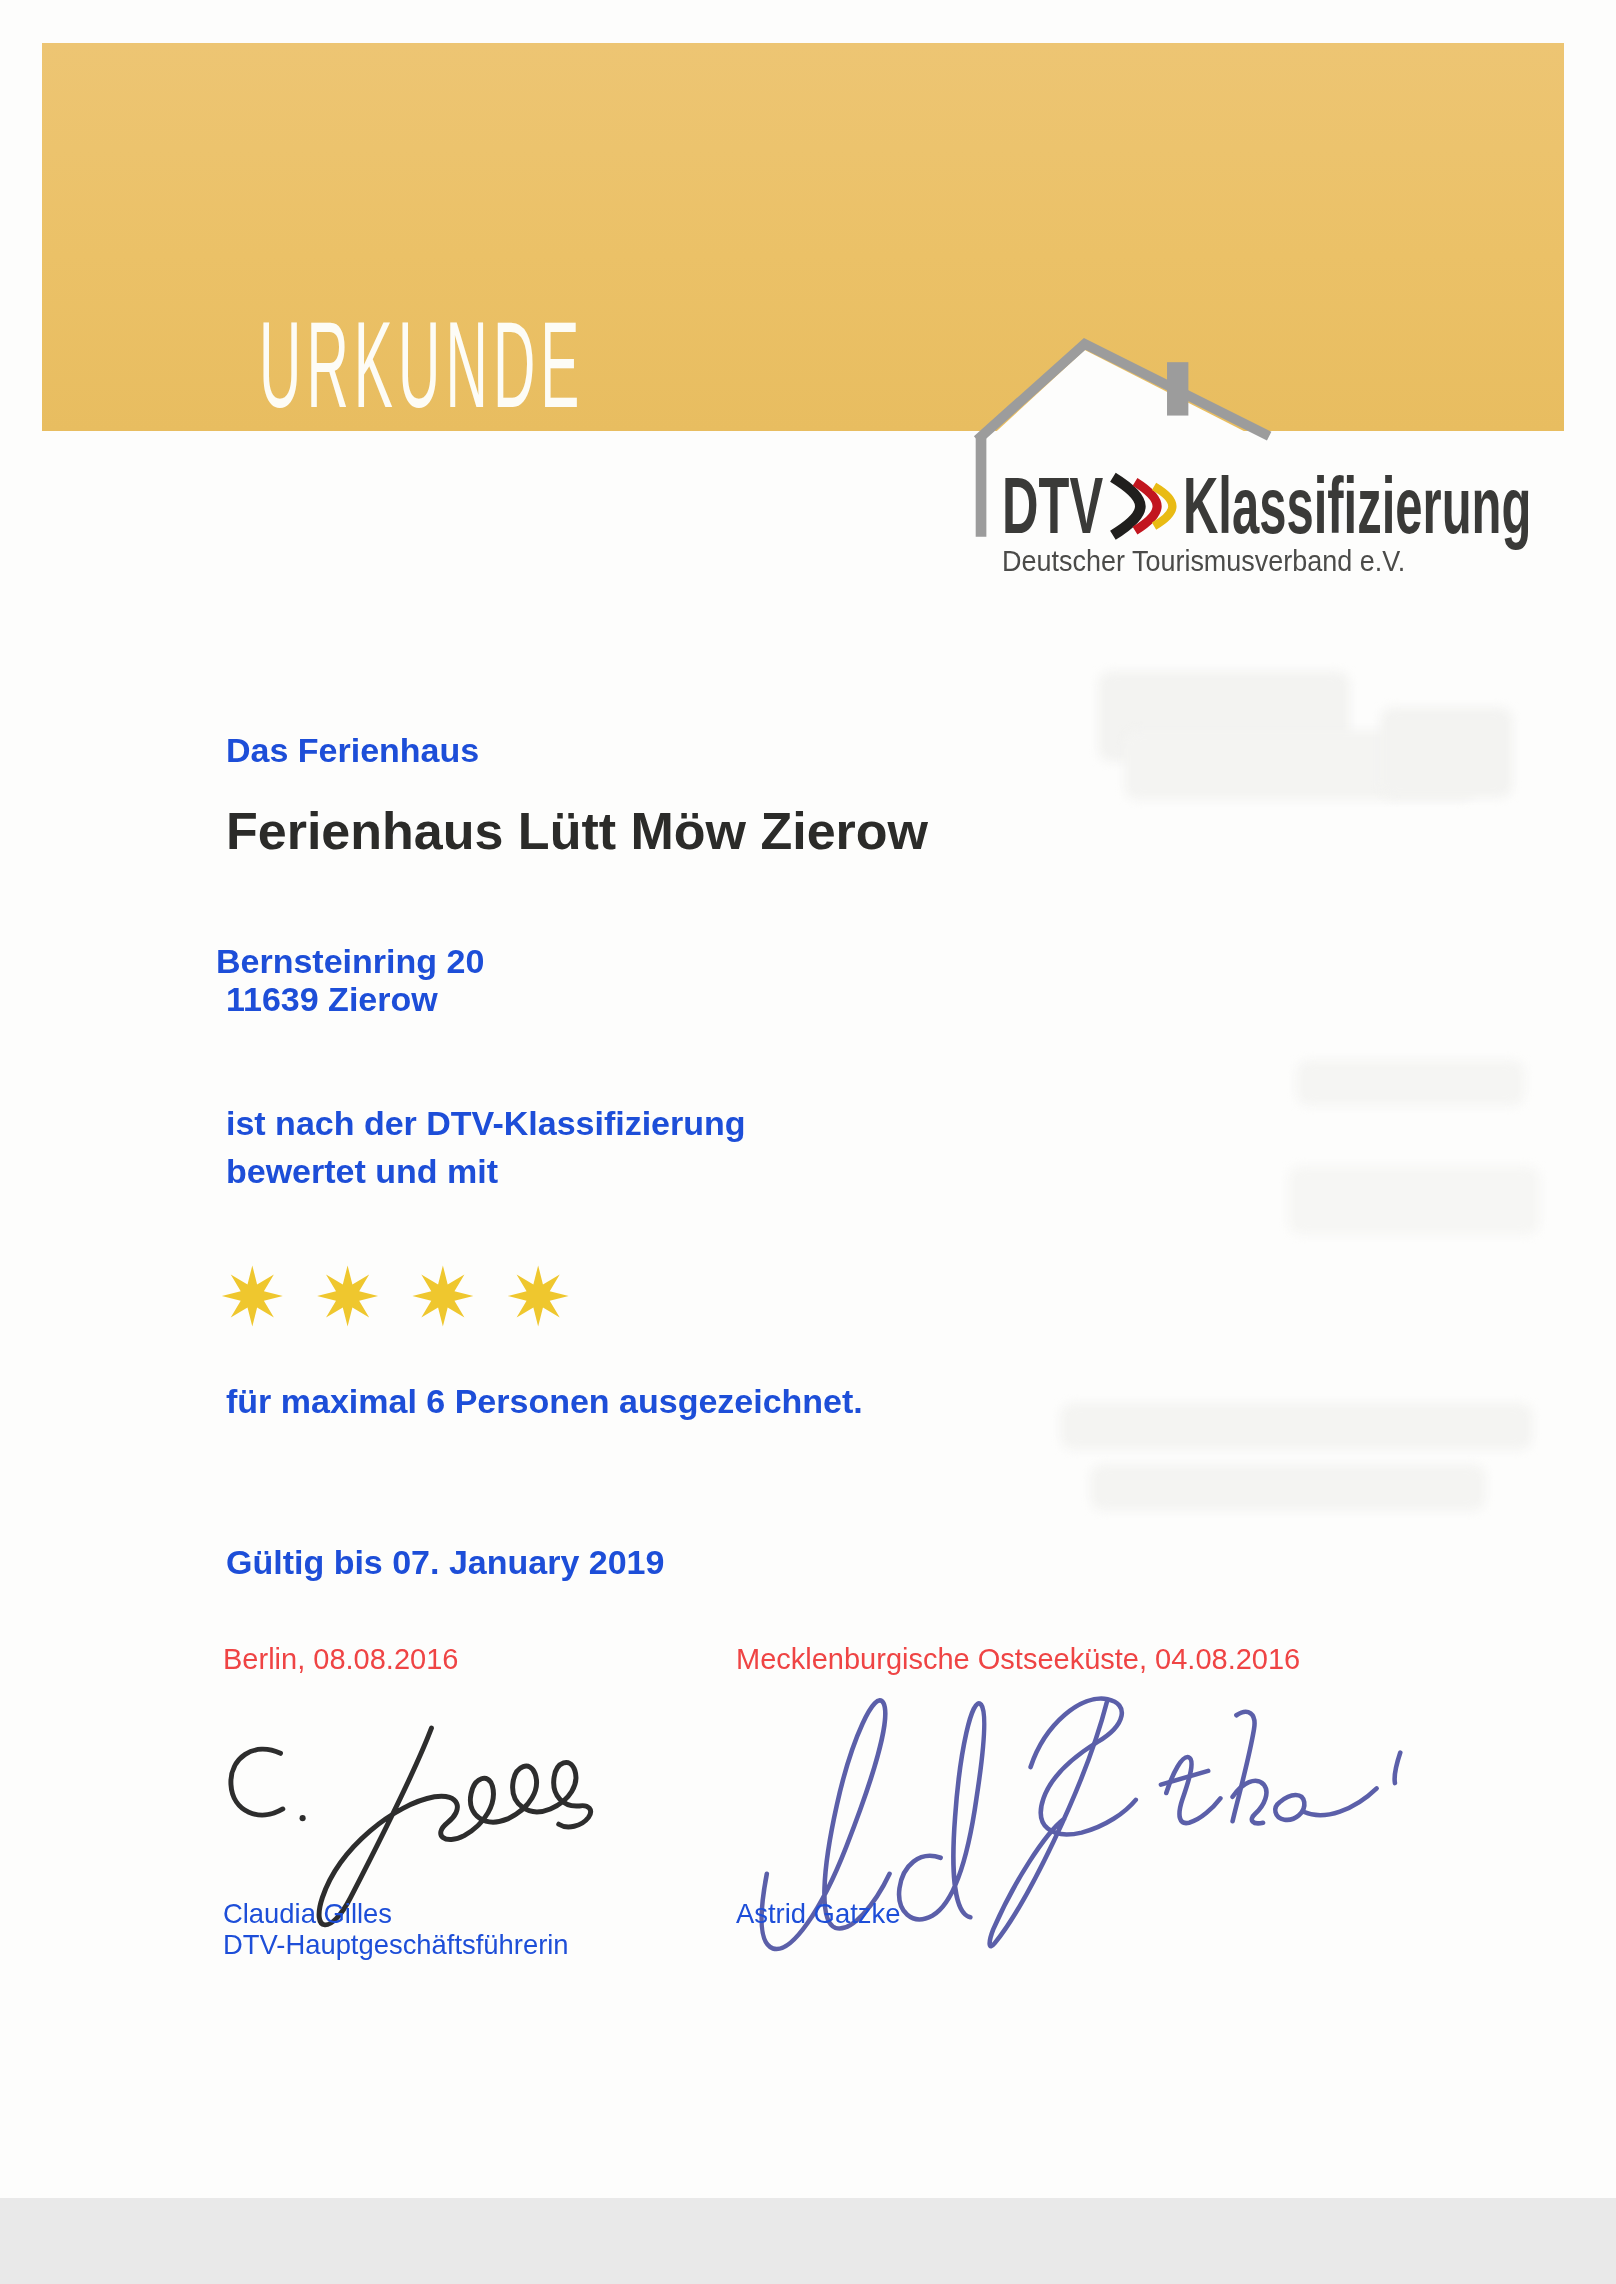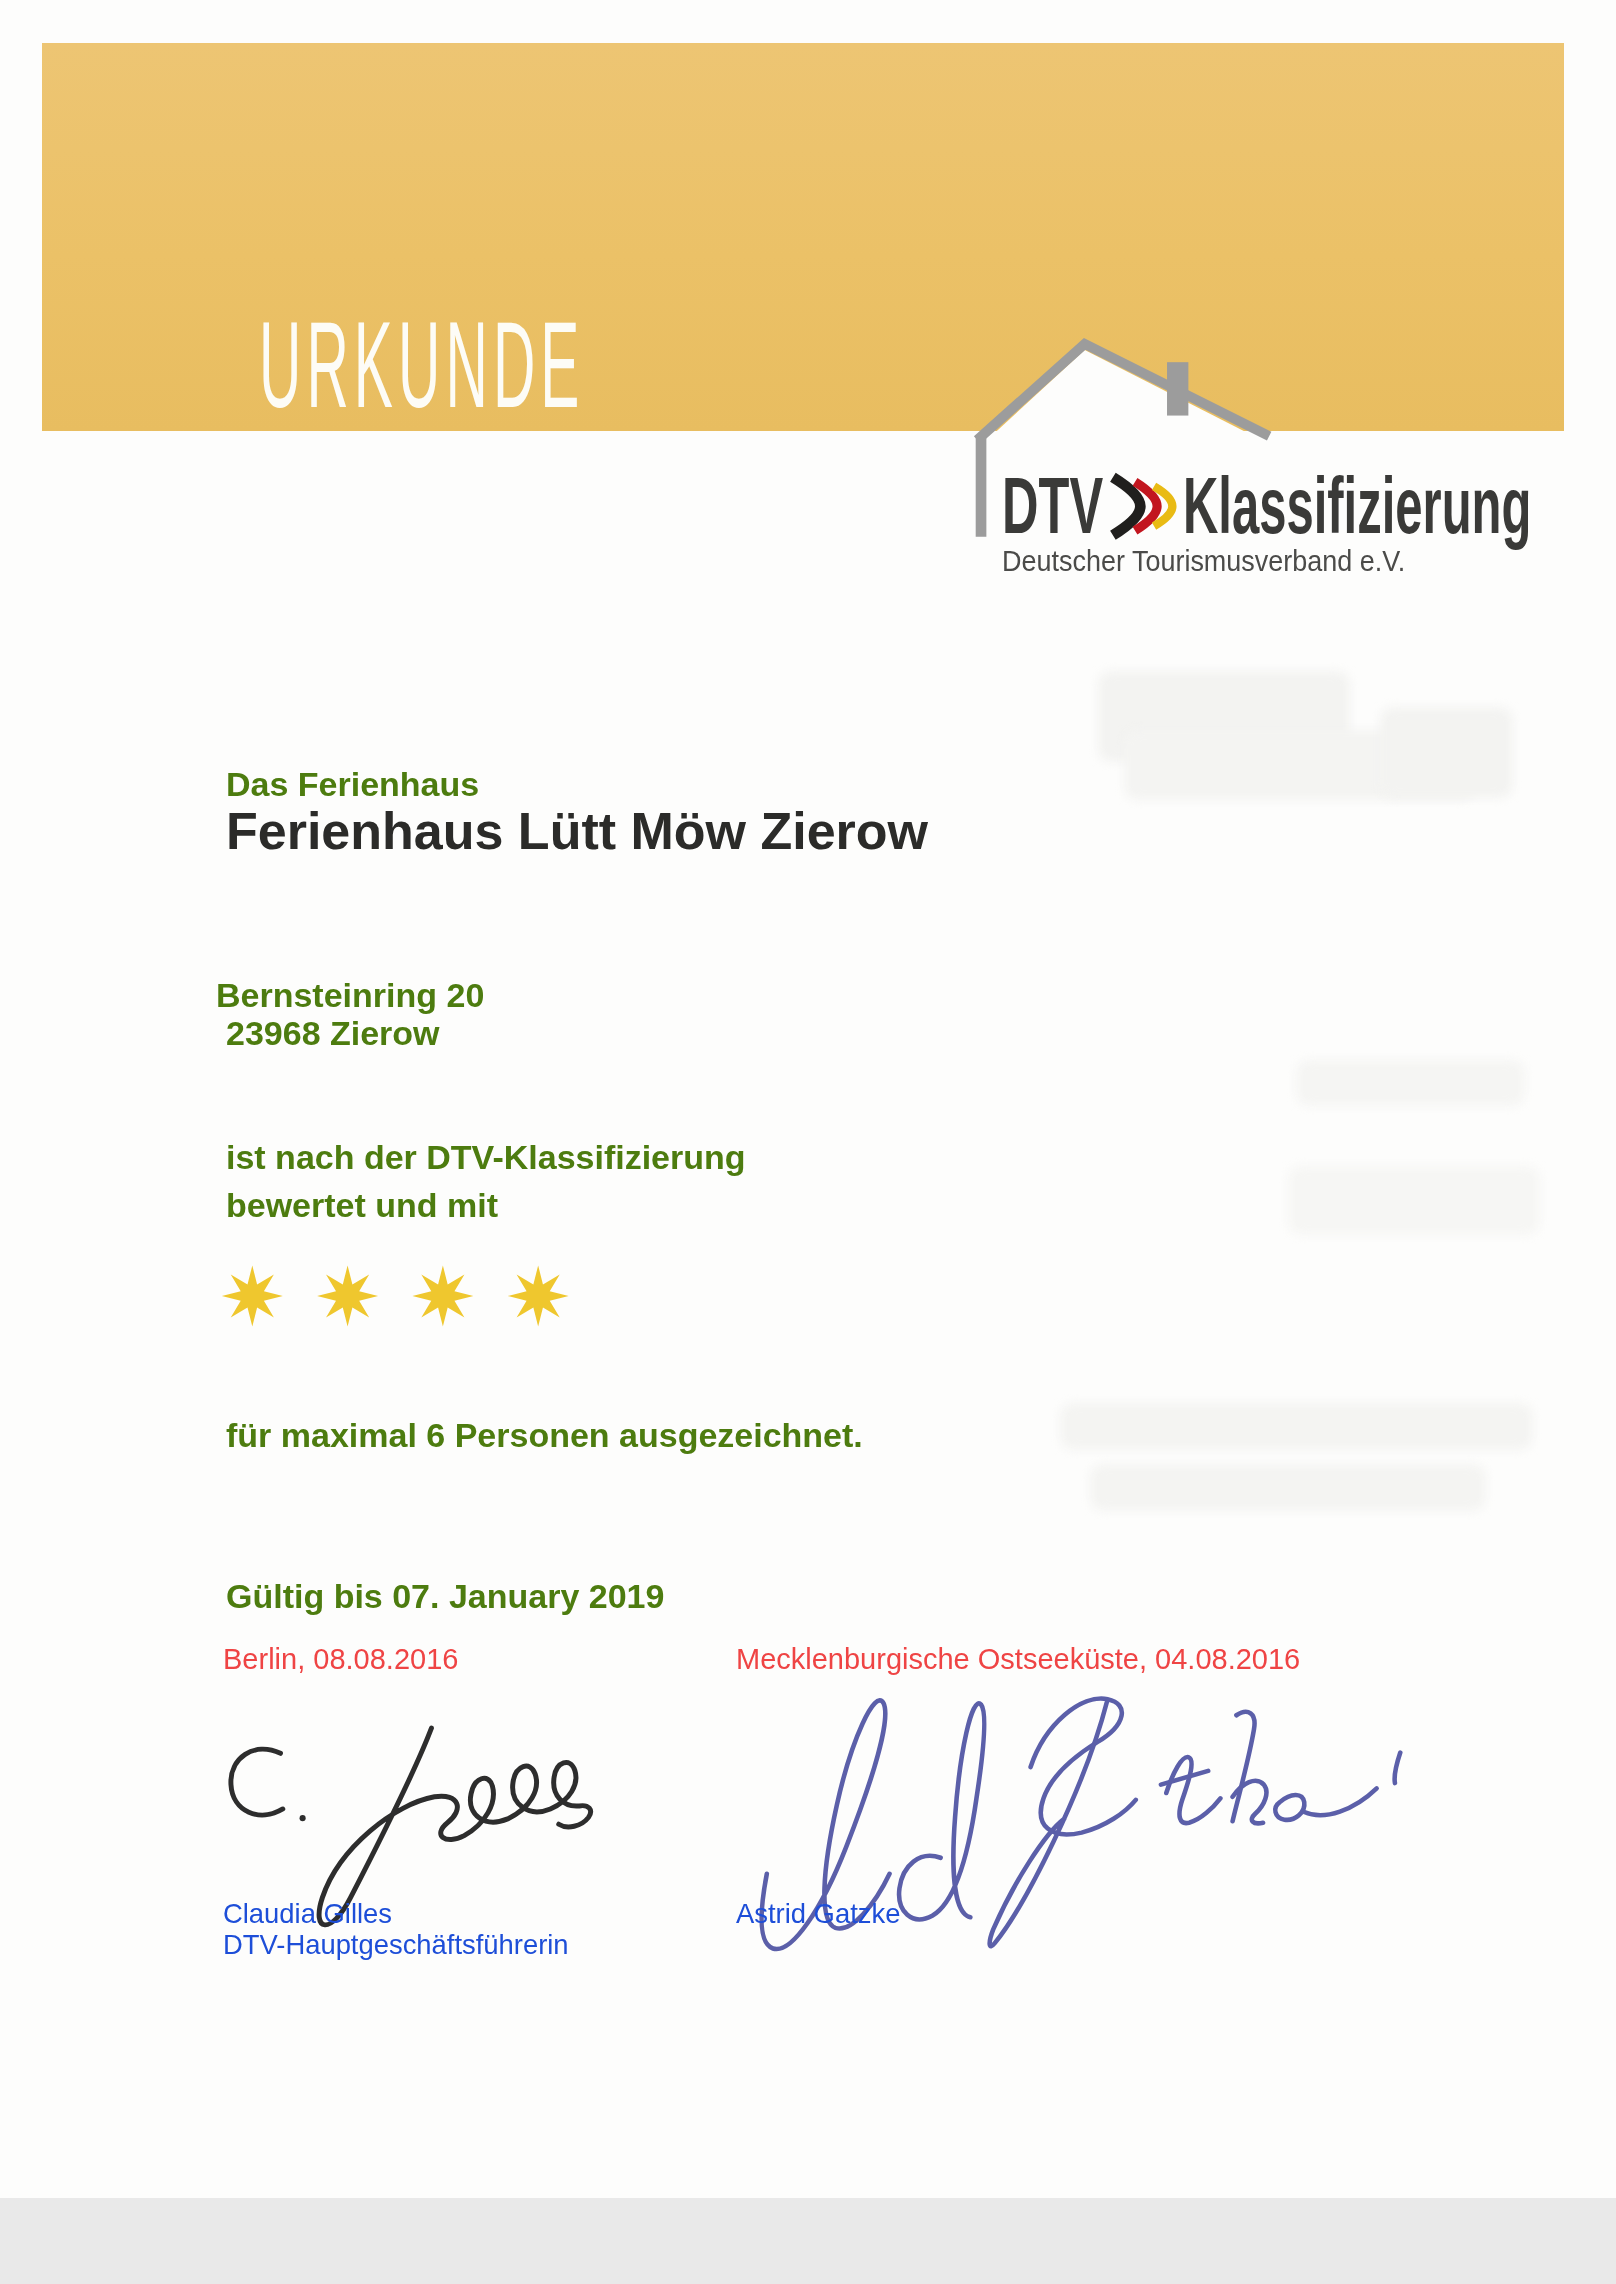--- a/index.html
+++ b/index.html
@@ -20,21 +20,21 @@
     letter-spacing:10.7px;transform:scaleX(0.48);transform-origin:left top;
     white-space:nowrap;
   }
   
   #logo-svg{left:0;top:0;pointer-events:none;}
   .logo-word{white-space:nowrap;transform-origin:left top;color:#3a3a38;}
   #logo-dtv{left:1002px;top:466px;font-size:79px;font-weight:700;line-height:1;transform:scaleX(0.64);}
   #logo-klass{left:1183px;top:466px;font-size:79px;font-weight:700;line-height:1;transform:scaleX(0.62);}
   #logo-sub{left:1002px;top:544px;font-size:29px;font-weight:400;line-height:1.2;color:#4b4b49;transform:scaleX(0.93);transform-origin:left top;white-space:nowrap;}
   
-  .b44{font-size:34px;font-weight:700;line-height:1.15;white-space:nowrap;color:#4d7c0f;margin-top:34px;}
+  .b44{font-size:34px;font-weight:700;line-height:1.15;white-space:nowrap;color:#1d4ed8;}
   .r38{font-size:29px;font-weight:400;line-height:1.2;white-space:nowrap;color:#ef4444;}
   .r36{font-size:27.4px;font-weight:400;line-height:1.2;white-space:nowrap;color:#1d4ed8;}
   #property-name{font-size:52px;font-weight:700;line-height:1.1;white-space:nowrap;color:#2b2b29;}
   
   .ghost{filter:blur(4.6px);border-radius:13.7px;}
   
   .sig{fill:none;stroke-linecap:round;stroke-linejoin:round;}
 </style>
 </head>
 <body>
@@ -65,21 +65,21 @@
 
   <div id="logo-dtv" class="abs logo-word">DTV</div>
   <div id="logo-klass" class="abs logo-word">Klassifizierung</div>
   <div id="logo-sub" class="abs">Deutscher Tourismusverband e.V.</div>
 
   <div class="abs b44" style="left:226px;top:731px;">Das Ferienhaus</div>
 
   <div id="property-name" class="abs" style="left:226px;top:803px;">Ferienhaus Lütt Möw Zierow</div>
 
   <div class="abs b44" style="left:216px;top:942px;">Bernsteinring 20</div>
-  <div class="abs b44" style="left:226px;top:980px;">23968 Zierow</div>
+  <div class="abs b44" style="left:226px;top:980px;">11639 Zierow</div>
 
   <div class="abs b44" style="left:226px;top:1104px;">ist nach der DTV-Klassifizierung</div>
   <div class="abs b44" style="left:226px;top:1152px;">bewertet und mit</div>
 
   <svg id="stars" class="abs" style="left:0;top:0;" width="1616" height="2284" viewBox="0 0 2120 2996">
       <polygon points="331.0,1660.0 337.3,1684.8 359.3,1671.7 346.2,1693.7 371.0,1700.0 346.2,1706.3 359.3,1728.3 337.3,1715.2 331.0,1740.0 324.7,1715.2 302.7,1728.3 315.8,1706.3 291.0,1700.0 315.8,1693.7 302.7,1671.7 324.7,1684.8" fill="#efc72e"></polygon>
       <polygon points="456.0,1660.0 462.3,1684.8 484.3,1671.7 471.2,1693.7 496.0,1700.0 471.2,1706.3 484.3,1728.3 462.3,1715.2 456.0,1740.0 449.7,1715.2 427.7,1728.3 440.8,1706.3 416.0,1700.0 440.8,1693.7 427.7,1671.7 449.7,1684.8" fill="#efc72e"></polygon>
       <polygon points="581.0,1660.0 587.3,1684.8 609.3,1671.7 596.2,1693.7 621.0,1700.0 596.2,1706.3 609.3,1728.3 587.3,1715.2 581.0,1740.0 574.7,1715.2 552.7,1728.3 565.8,1706.3 541.0,1700.0 565.8,1693.7 552.7,1671.7 574.7,1684.8" fill="#efc72e"></polygon>
       <polygon points="706.0,1660.0 712.3,1684.8 734.3,1671.7 721.2,1693.7 746.0,1700.0 721.2,1706.3 734.3,1728.3 712.3,1715.2 706.0,1740.0 699.7,1715.2 677.7,1728.3 690.8,1706.3 666.0,1700.0 690.8,1693.7 677.7,1671.7 699.7,1684.8" fill="#efc72e"></polygon>
     </svg>

